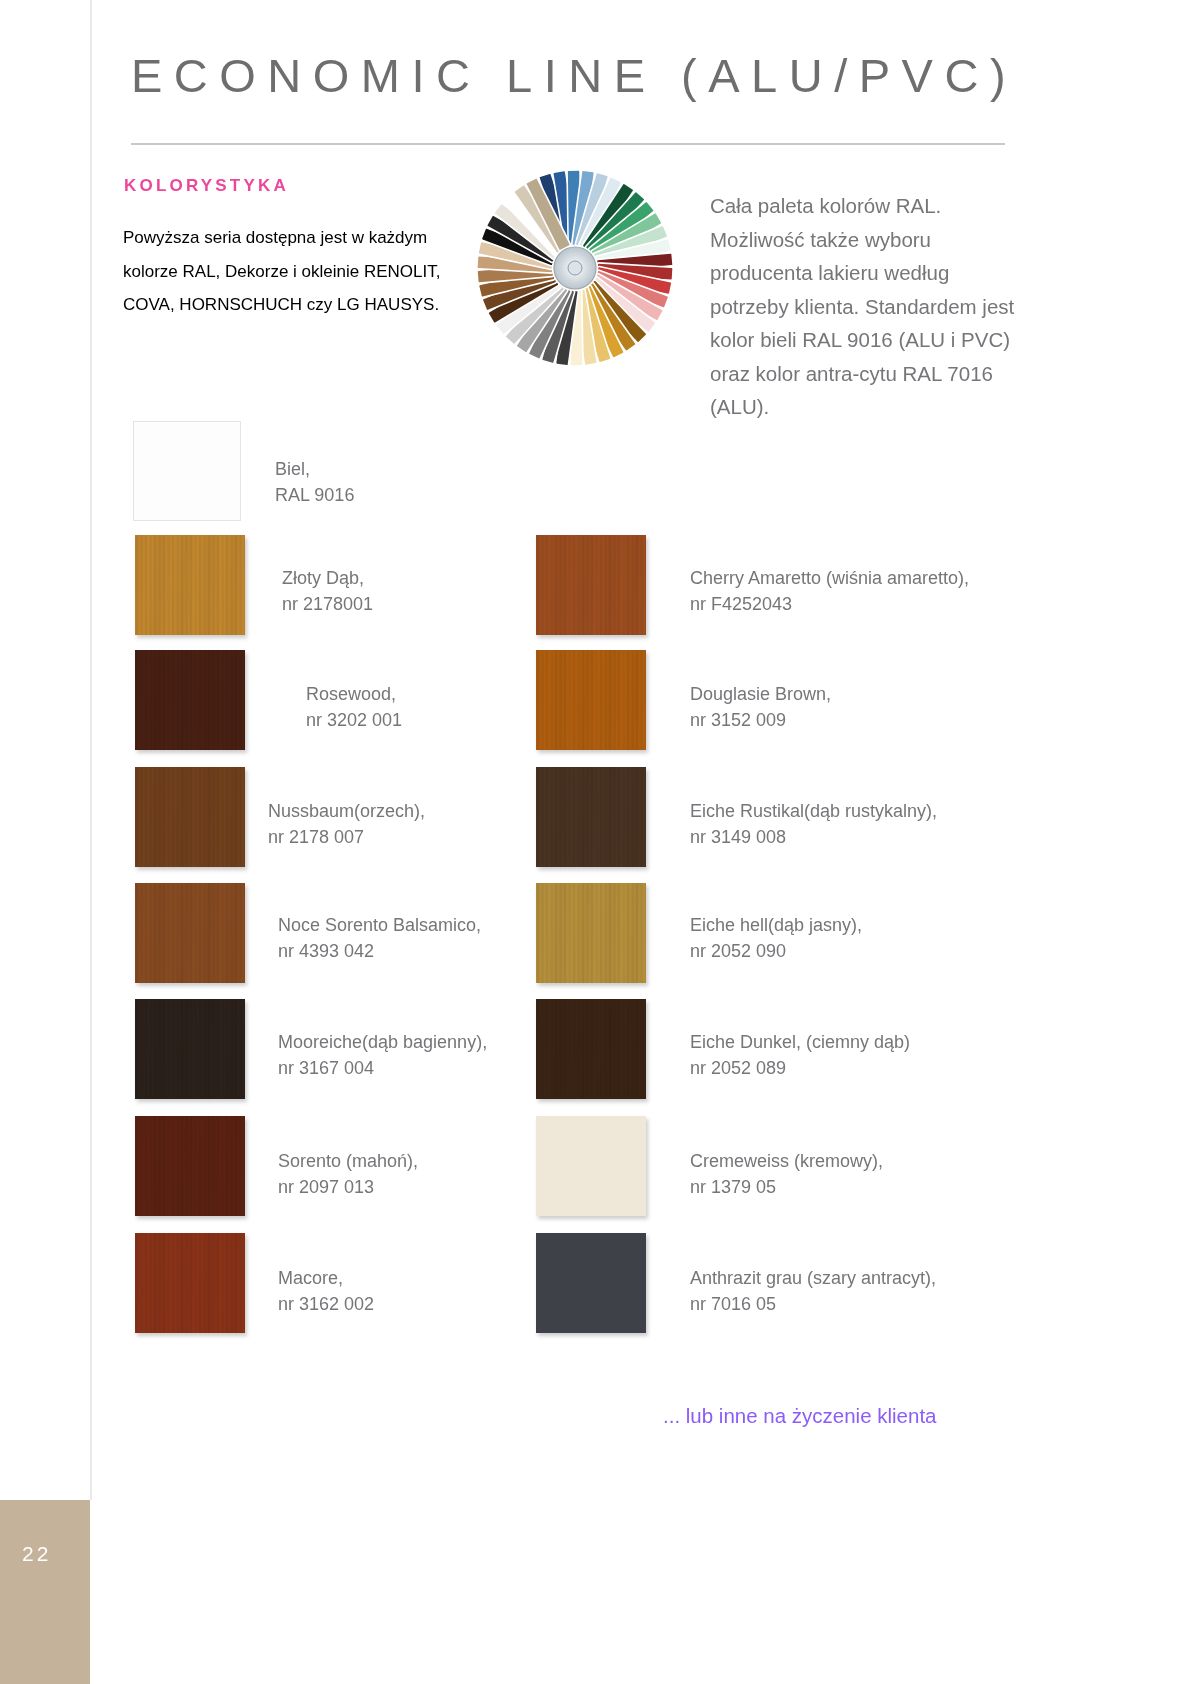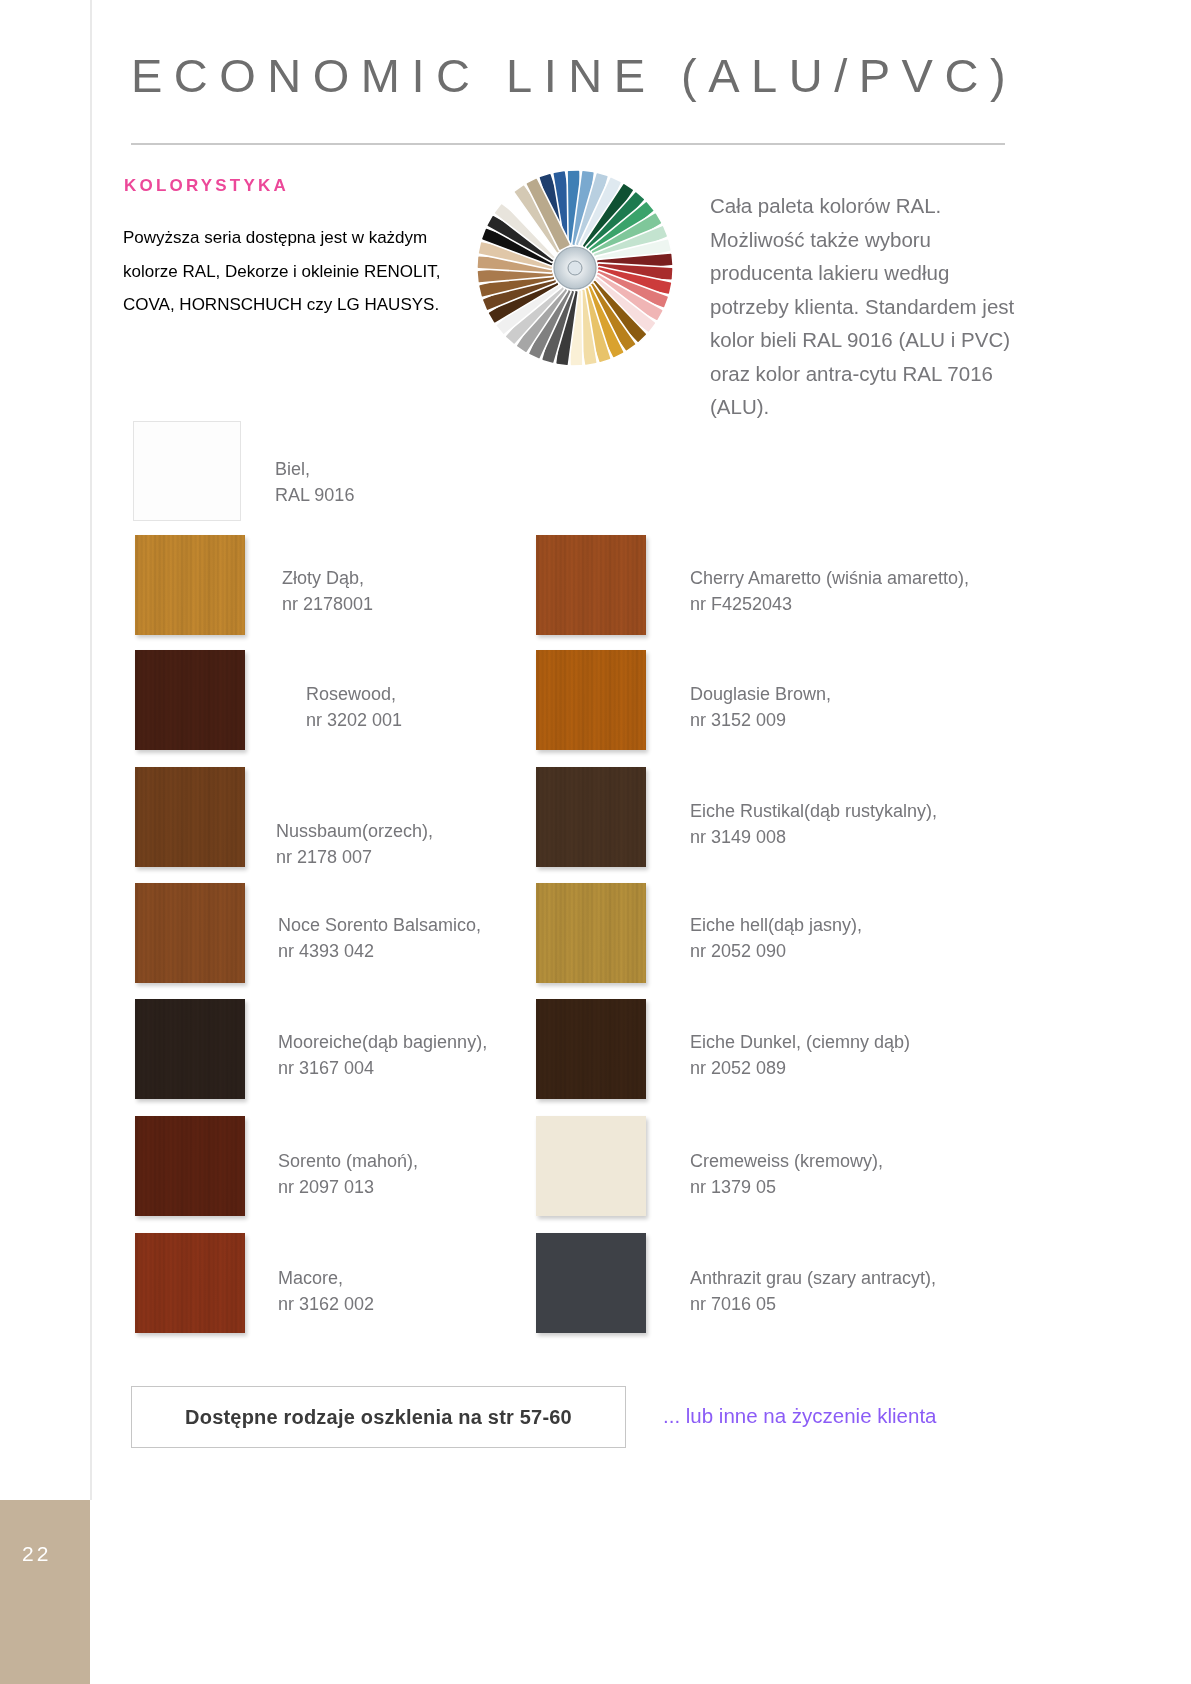--- a/index.html
+++ b/index.html
@@ -366,21 +366,21 @@
       <div class="grain" style="background:#4a2013;"></div>
     </div>
     <div class="swatch-label" style="left:278px; top:681px;margin-left:28px;">
       <div>Rosewood,</div>
       <div>nr 3202 001</div>
     </div>
 
     <div class="swatch" style="left:135px; top:767px;">
       <div class="grain" style="background:#74411c;"></div>
     </div>
-    <div class="swatch-label" style="left:276px; top:798px;margin-top:20px;">
+    <div class="swatch-label" style="left:268px; top:798px;">
       <div>Nussbaum(orzech),</div>
       <div>nr 2178 007</div>
     </div>
 
     <div class="swatch" style="left:135px; top:883px;">
       <div class="grain" style="background:#8a4c22;"></div>
     </div>
     <div class="swatch-label" style="left:278px; top:912px;">
       <div>Noce Sorento Balsamico,</div>
       <div>nr 4393 042</div>
@@ -461,21 +461,18 @@
     <div class="swatch" style="left:536px; top:1233px;">
       <div class="grain plain" style="background:#3e4147;"></div>
     </div>
     <div class="swatch-label" style="left:690px; top:1265px;">
       <div>Anthrazit grau (szary antracyt),</div>
       <div>nr 7016 05</div>
     </div>
 
   </div>
 
-  <div class="glazing-box">
-    <span>Dostępne rodzaje oszklenia na str 57-60</span>
-  </div>
   <div class="note-right">... lub inne na życzenie klienta</div>
 
   <div class="footer-bar"></div>
   <div class="page-number">22</div>
 
 </div>
 
 </body></html>

